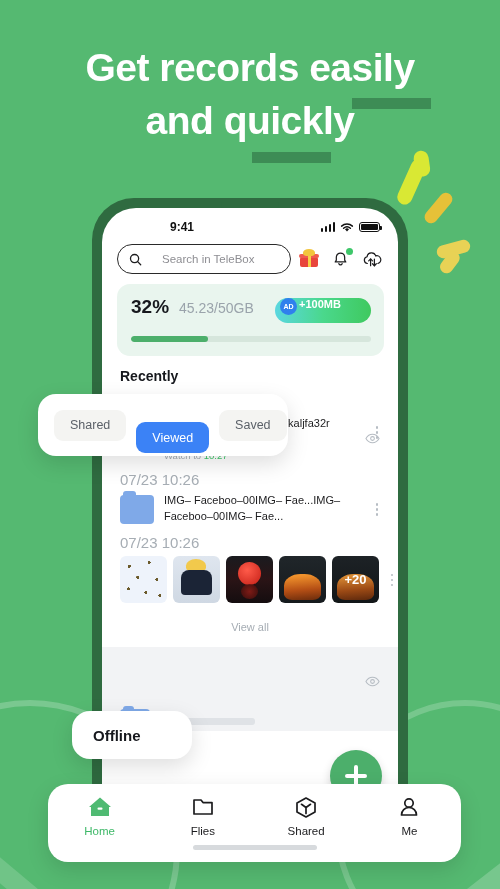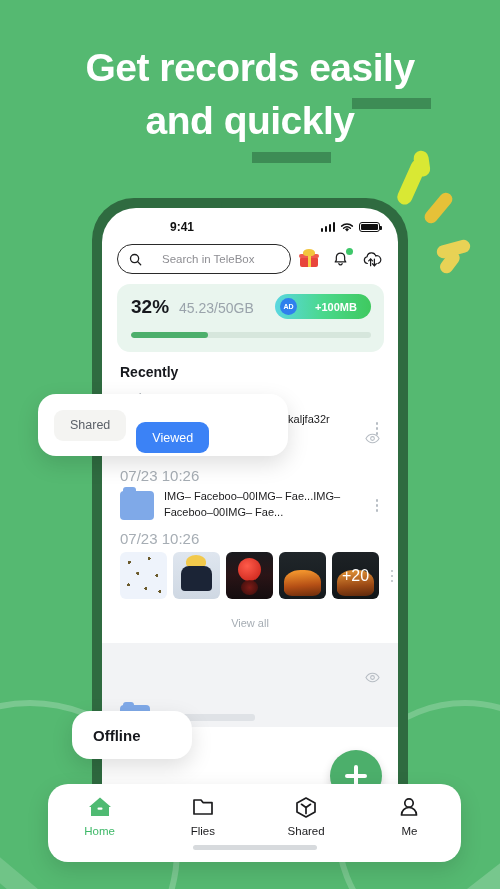--- a/index.html
+++ b/index.html
@@ -148,21 +148,21 @@
   .storage {
     margin: 2px 14px 0 15px; background: #e9f5ee;
     border-radius: 13px; padding: 12px 13px 14px 14px;
   }
   .storage-top { display:flex; align-items:baseline; gap:10px; }
   .pct { font-size: 19px; font-weight: bold; color: #16181d; }
   .used { font-size: 14px; color: #9aa3ab; flex:1; }
   .ad-pill {
     height: 25px; min-width: 96px; border-radius: 13px;
     background: linear-gradient(90deg,#5ad7e0,#4ad88c,#3fc95f);
-    display:flex; align-items:center; gap:18px; padding: 0 12px 0 5px;
+    display:flex; gap:2px; padding: 0 12px 0 5px;
     margin-left: auto; position: relative; top: -4px;
   }
   .ad-badge {
     width: 17px; height: 17px; border-radius: 50%;
     background: #2f80ed; color: #fff; font-size: 7px; font-weight: bold;
     display:flex; align-items:center; justify-content:center;
   }
   .ad-text { font-size: 11px; font-weight: bold; color: #ffffff; }
   .track { margin-top: 9px; height: 6px; border-radius: 3px; background: #d6e6dc; overflow: hidden; }
   .fill { height: 100%; border-radius: 3px; background: #4caf6b; }
@@ -247,21 +247,21 @@
     border-radius: 45% 45% 22% 22%;
   }
   .g5 { background: linear-gradient(180deg,#1d2226 0%,#121618 100%); }
   .g5 .f {
     position:absolute;left:5px;bottom:3px;width:37px;height:26px;
     background:linear-gradient(175deg,#d98b34 10%,#9c4a15 60%,#5d280c 100%);
     border-radius: 45% 45% 22% 22%;
   }
   .plus20 {
     position:absolute; inset:0; display:flex; align-items:center; justify-content:center;
-    color:#fff; font-size: 16px; font-weight: normal;
+    color:#fff; font-size: 13px; font-weight: bold;
   }
 
   .viewall { text-align: center; font-size: 11px; color: #a6adb4; padding: 18px 0 14px; }
   .divider-area { background: #f2f3f5; height: 84px; position: relative; }
   .eye2 { position: absolute; right: 18px; top: 26px; }
   .ghost-row { position: absolute; left: 18px; top: 62px; display:flex; gap:10px; align-items:center; }
   .ghost-folder { width: 30px; height: 25px; background:#7fa9e8; border-radius:4px; position:relative; }
   .ghost-folder::before { content:""; position:absolute; left:3px; top:-3px; width:11px; height:5px; background:#7fa9e8; border-radius:3px 3px 0 0; }
   .ghost-text { width: 95px; height: 7px; background: #dfe2e6; border-radius: 3px; }
 
@@ -494,20 +494,21 @@
       <span class="p"></span>
       <span class="q"></span>
     </div>
 
   </div>
 </div>
 
 <div class="float card-tabs">
   <div class="chip">Shared</div>
   <div class="chip active">Viewed</div>
+  <div class="chip">Saved</div>
 </div>
 
 <div class="float card-offline">
   <span>Offline</span>
 </div>
 
 <div class="float card-nav">
   <div class="nav-item active">
     <svg width="26" height="24" viewBox="0 0 26 24">
       <path d="M13 2.5 L24 12 L22 12 L22 21 L4 21 L4 12 L2 12 Z" fill="#4fba72"></path>

